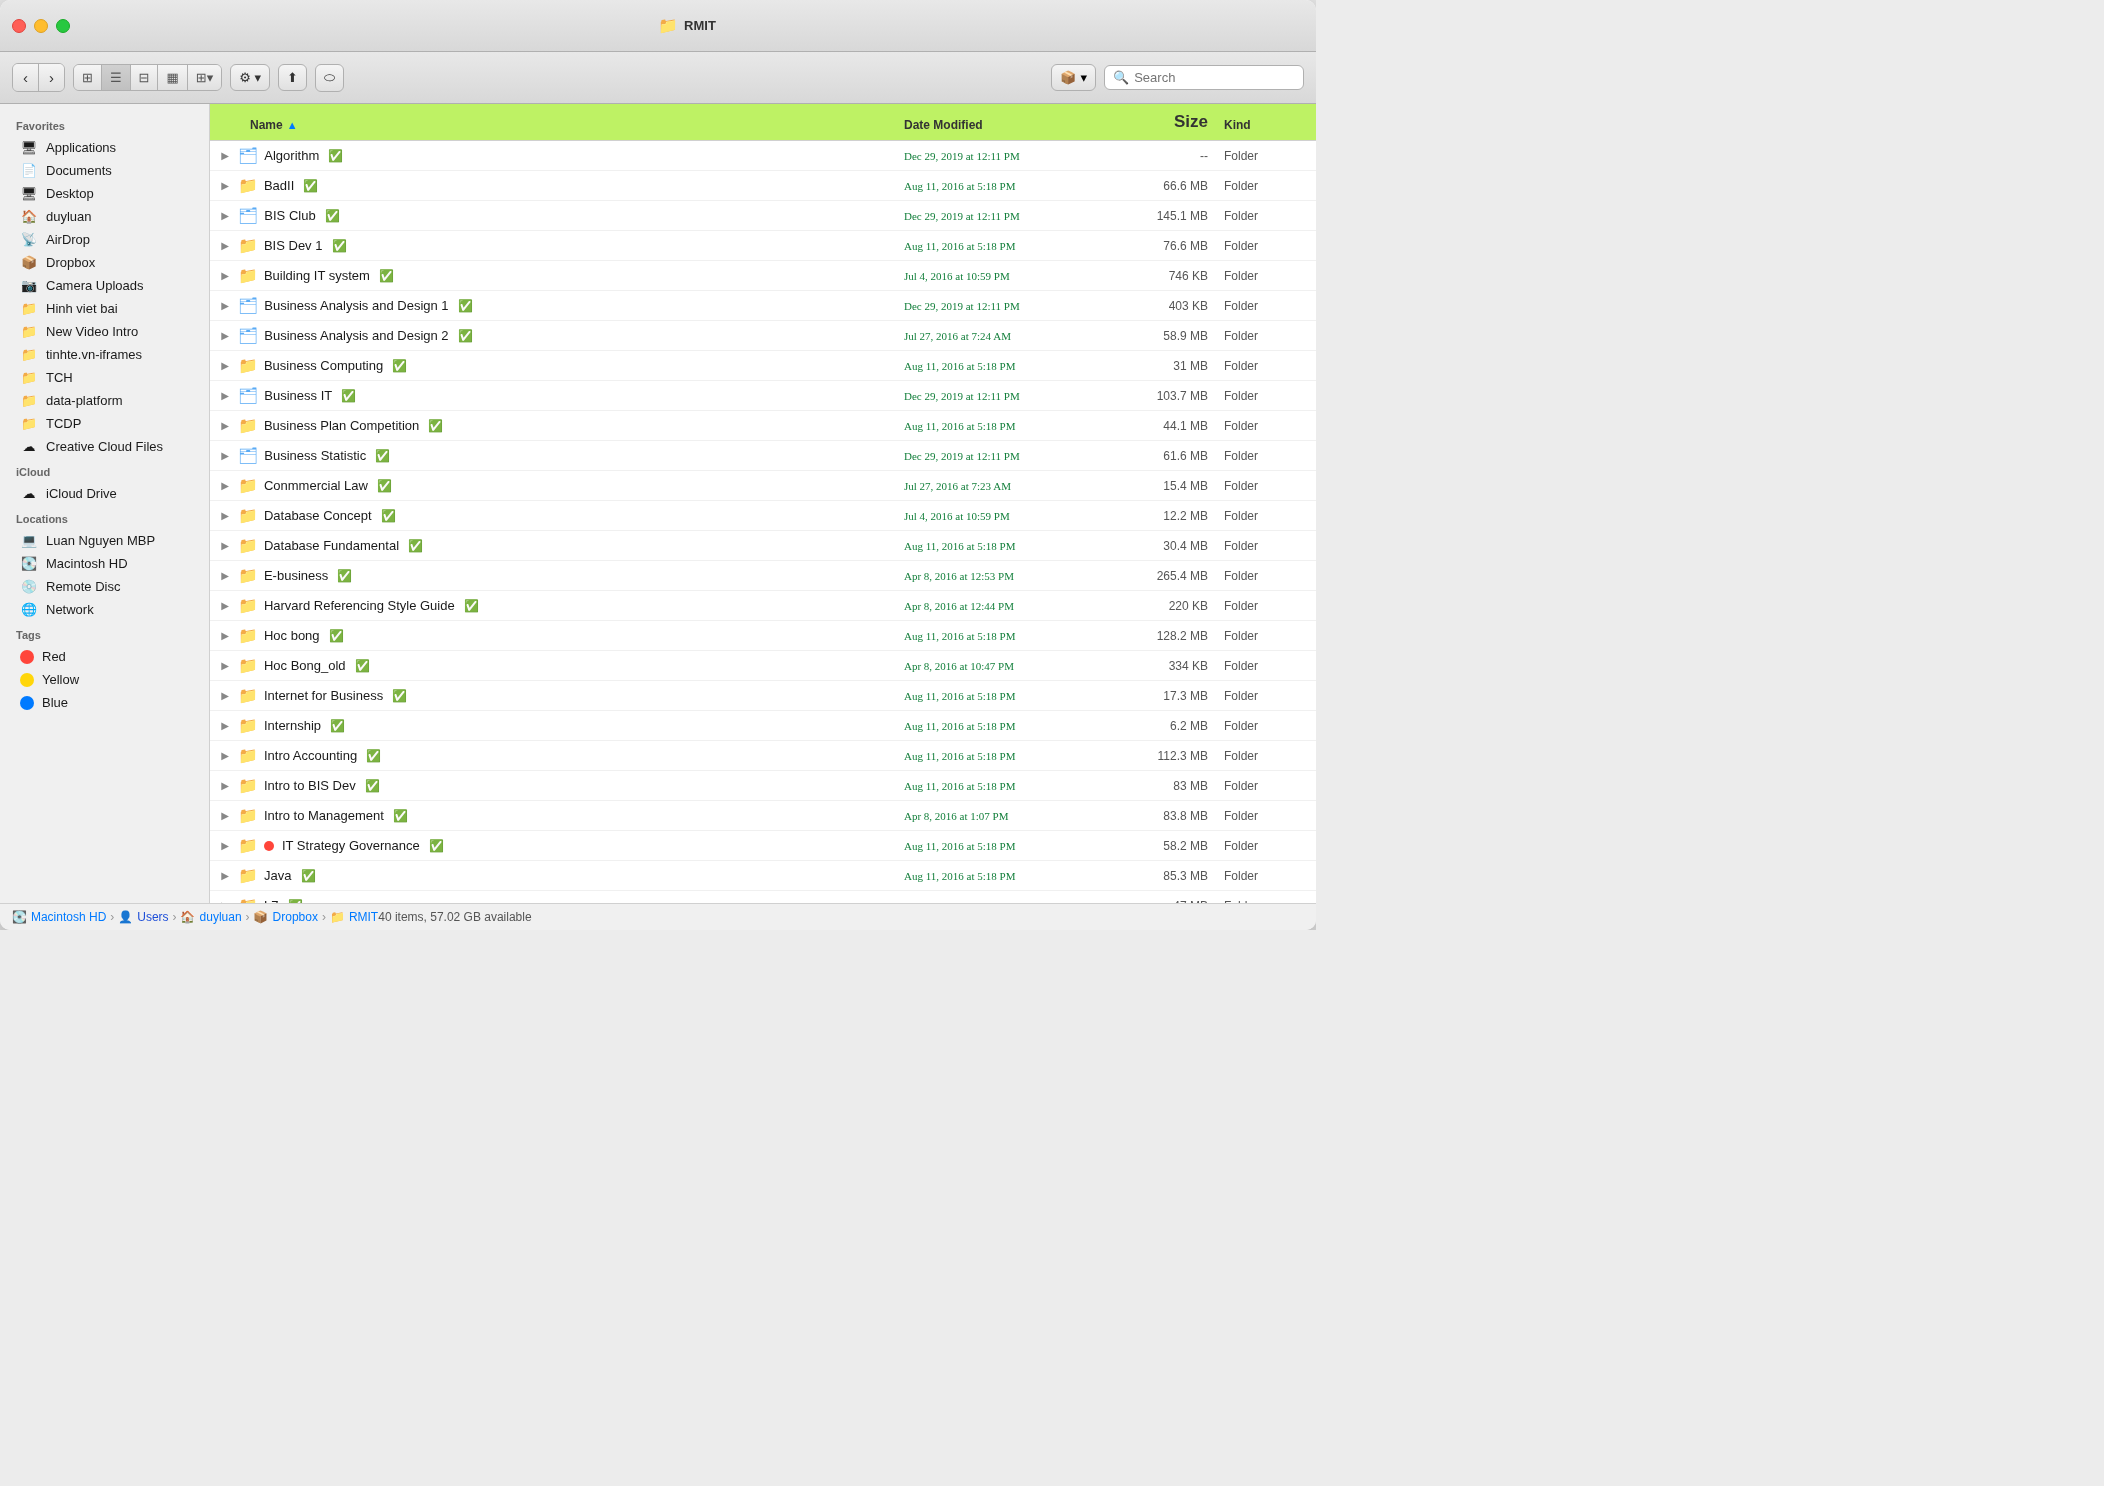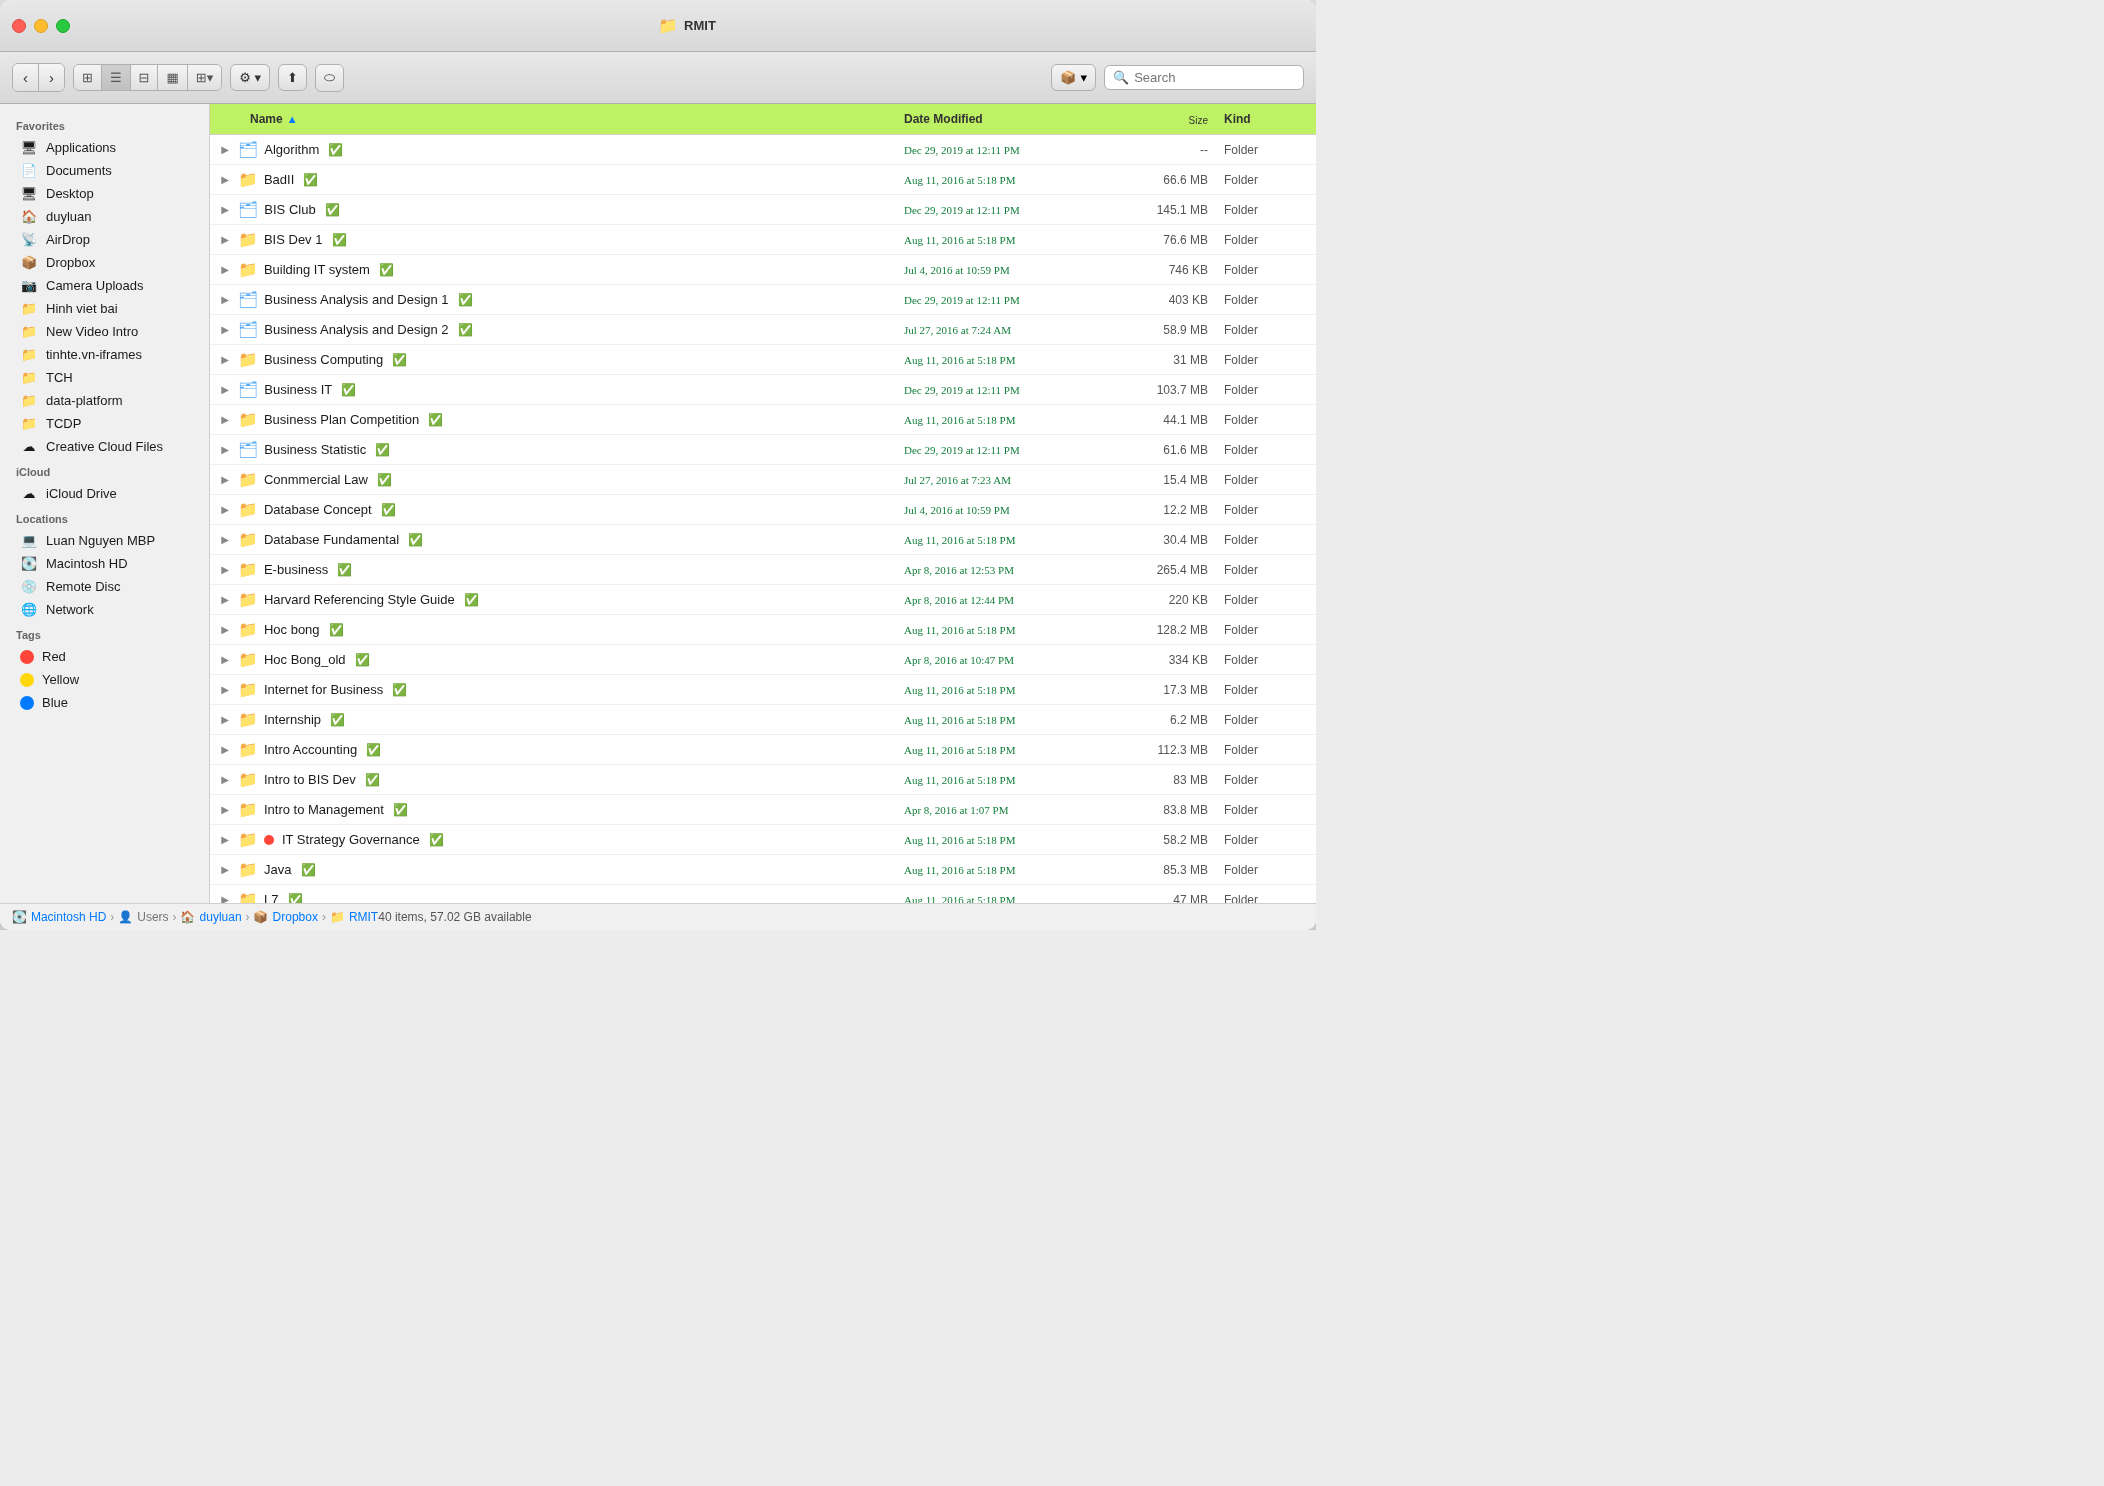--- a/index.html
+++ b/index.html
@@ -207,21 +207,21 @@
       flex: 1;
       padding: 4px 40px;
       font-size: 12px;
       font-weight: 600;
       color: #333;
       display: flex;
       align-items: center;
       gap: 4px;
     }
     .col-date { width: 220px; padding: 4px 8px; font-size: 12px; font-weight: 600; color: #333; }
-    .col-size { width: 100px; padding: 4px 8px; font-size: 10px; font-weight: 400; color: #333; text-align: right; }
+    .col-size { width: 100px; padding: 4px 8px; font-size: 17px; font-weight: 700; color: #333; text-align: right; }
     .col-kind { width: 100px; padding: 4px 8px; font-size: 12px; font-weight: 600; color: #333; }
     .file-row {
       display: flex;
       align-items: center;
       padding: 2px 0;
       border-bottom: 1px solid #f0f0f0;
       cursor: pointer;
     }
     .file-row-name {
       flex: 1;
@@ -732,21 +732,21 @@
         </div>
     </div>
   </div>
 
   <div class="bottom-bar">
     <div class="breadcrumb">
       <span>💽</span>
       <span style="cursor:pointer;color:#007aff;">Macintosh HD</span>
       <span class="breadcrumb-sep">›</span>
       <span>👤</span>
-      <span style="cursor:pointer;color:#737373;">Users</span>
+      <span style="cursor:pointer;color:#1d4ed8;">Users</span>
       <span class="breadcrumb-sep">›</span>
       <span>🏠</span>
       <span style="cursor:pointer;color:#007aff;">duyluan</span>
       <span class="breadcrumb-sep">›</span>
       <span>📦</span>
       <span style="cursor:pointer;color:#007aff;">Dropbox</span>
       <span class="breadcrumb-sep">›</span>
       <span>📁</span>
       <span style="cursor:pointer;color:#007aff;">RMIT</span>
     </div>

